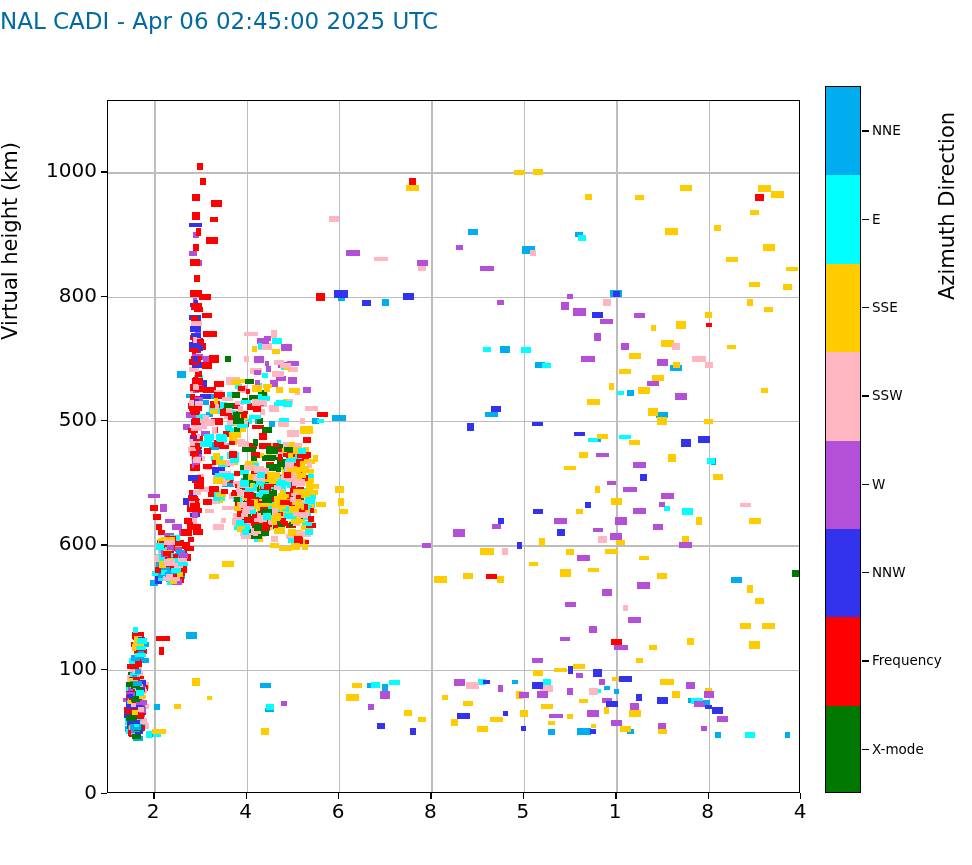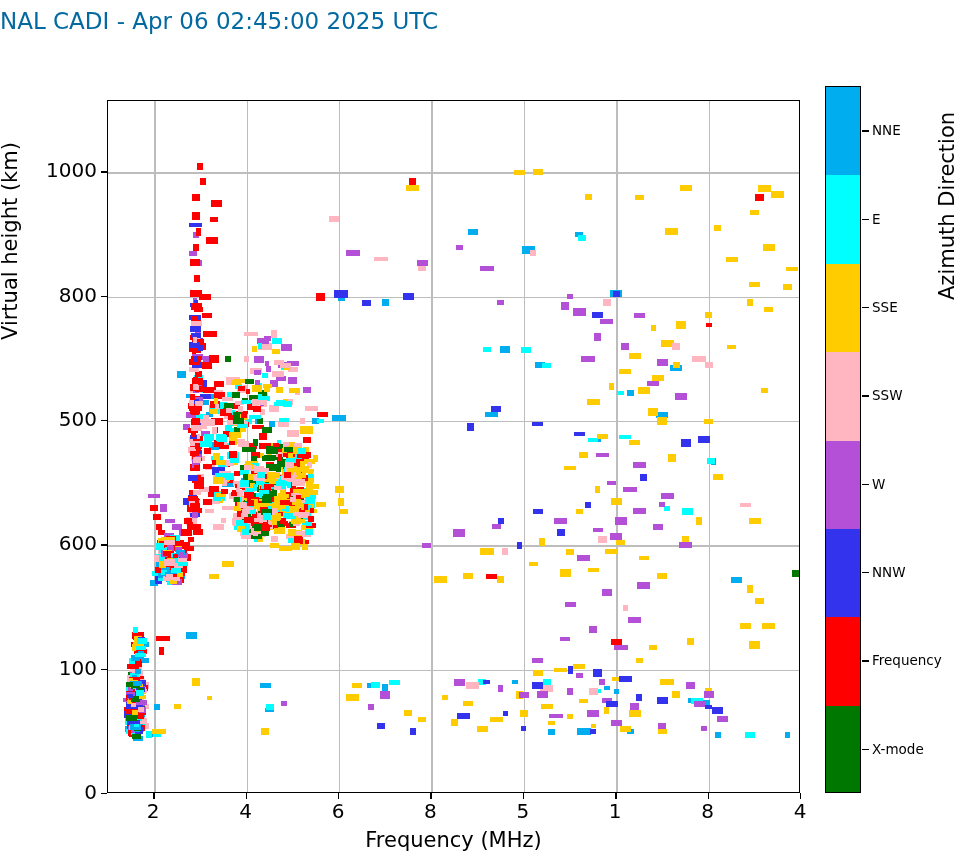--- a/index.html
+++ b/index.html
@@ -1517,21 +1517,20 @@
       <div class="xtick-mark" style="left: 522.8px; top: 793px;"></div>
       <div class="xtick-label" style="left: 585.2px; top: 799px;">1</div>
       <div class="xtick-mark" style="left: 615.2px; top: 793px;"></div>
       <div class="xtick-label" style="left: 677.6px; top: 799px;">8</div>
       <div class="xtick-mark" style="left: 707.6px; top: 793px;"></div>
       <div class="xtick-label" style="left: 770px; top: 799px;">4</div>
       <div class="xtick-mark" style="left: 800px; top: 793px;"></div>
     </div>
 
   <div id="ylabel">Virtual height (km)</div>
-  <div id="xlabel">Frequency (MHz)</div>
 
   <div id="colorbar">
       <div class="cb-seg" style="height: 88.375px; background: rgb(0, 174, 239);"></div>
       <div class="cb-seg" style="height: 88.375px; background: rgb(0, 255, 255);"></div>
       <div class="cb-seg" style="height: 88.375px; background: rgb(255, 204, 0);"></div>
       <div class="cb-seg" style="height: 88.375px; background: rgb(255, 182, 193);"></div>
       <div class="cb-seg" style="height: 88.375px; background: rgb(180, 79, 216);"></div>
       <div class="cb-seg" style="height: 88.375px; background: rgb(51, 51, 238);"></div>
       <div class="cb-seg" style="height: 88.375px; background: rgb(255, 0, 0);"></div>
       <div class="cb-seg" style="height: 88.375px; background: rgb(0, 119, 0);"></div>

